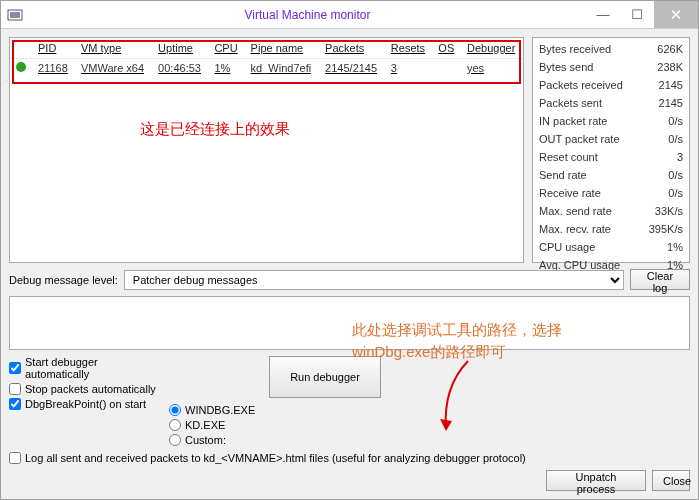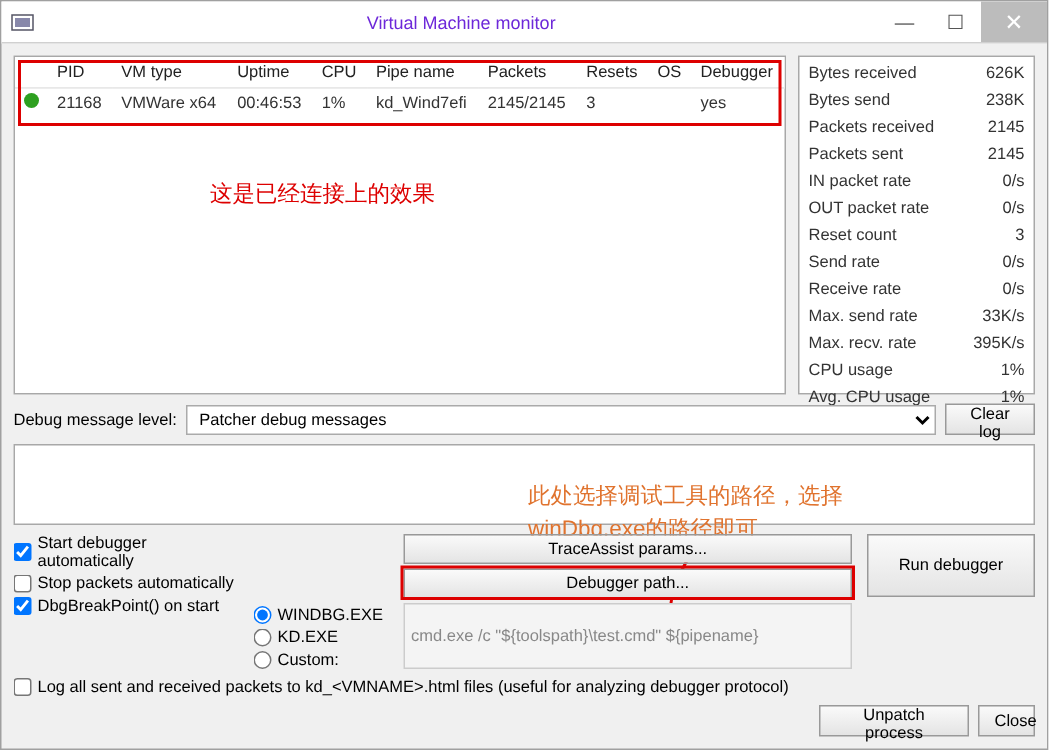--- a/index.html
+++ b/index.html
@@ -8,21 +8,21 @@
 .titlebar { height: 28px; background: #fff; display: flex; align-items: center; border-bottom: 1px solid #d0d0d0; }
 .titlebar-icon { width: 16px; height: 16px; margin: 0 6px; }
 .titlebar-title { flex: 1; text-align: center; font-size: 12px; color: #6d28d9; }
 .winbtns { display: flex; height: 100%; }
 .winbtn { width: 34px; height: 100%; display: flex; align-items: center; justify-content: center; color: #555; font-size: 13px; }
 .winbtn.close { background: #bcbcbc; color: #fff; width: 44px; font-size: 15px; }
 .content { flex: 1; padding: 8px; display: flex; flex-direction: column; gap: 6px; }
 .top-row { display: flex; gap: 8px; height: 226px; }
 .vm-panel { flex: 1; border: 1px solid #a8a8a8; background: #fff; position: relative; }
 .stats-panel { width: 158px; border: 1px solid #a8a8a8; background: #fff; padding: 2px 6px; }
-.vm-table { width: 100%; border-collapse: collapse; }
+.vm-table { width: 100%; border-collapse: collapse; text-decoration: underline; }
 .vm-table th { text-align: left; font-weight: normal; padding: 4px 6px; background: #fff; border-bottom: 1px solid #e8e8e8; font-size: 11px; color: #222; }
 .vm-table td { padding: 3px 6px; font-size: 11px; color: #333; }
 .status-dot { width: 10px; height: 10px; border-radius: 50%; background: #2ea020; display: inline-block; }
 .red-box { position: absolute; border: 2px solid #d00; pointer-events: none; }
 .annotation { position: absolute; color: #d00; font-size: 15px; pointer-events: none; }
 .annotation.orange { color: #e0732e; }
 .stat-row { display: flex; justify-content: space-between; padding: 1px 0; font-size: 11px; color: #333; line-height: 16px; }
 .stat-row span:first-child { white-space: nowrap; }
 .row-dbglevel { display: flex; align-items: center; gap: 6px; }
 .row-dbglevel label { font-size: 11px; }
@@ -189,26 +189,20 @@
           </label>
         <label class="rad">
             <input type="radio" name="dbg" style="">
             <span>KD.EXE</span>
           </label>
         <label class="rad">
             <input type="radio" name="dbg" style="">
             <span>Custom:</span>
           </label>
       </div>
-      <div class="opts-btns">
-        <button class="wide-btn">TraceAssist params...</button>
-        <button class="wide-btn">Debugger path...</button>
-        <input class="custom-input" disabled="" value="cmd.exe /c &quot;${toolspath}\test.cmd&quot; ${pipename}" style="">
-        <div class="red-box" style="top:21px;left:-2px;right:-2px;height:23px;"></div>
-      </div>
       <div class="opts-right">
         <button class="run-btn">Run debugger</button>
       </div>
     </div>
 
     <div class="logall-row">
       <label class="chk">
           <input type="checkbox" style="">
           <span>Log all sent and received packets to kd_&lt;VMNAME&gt;.html files (useful for analyzing debugger protocol)</span>
         </label>

